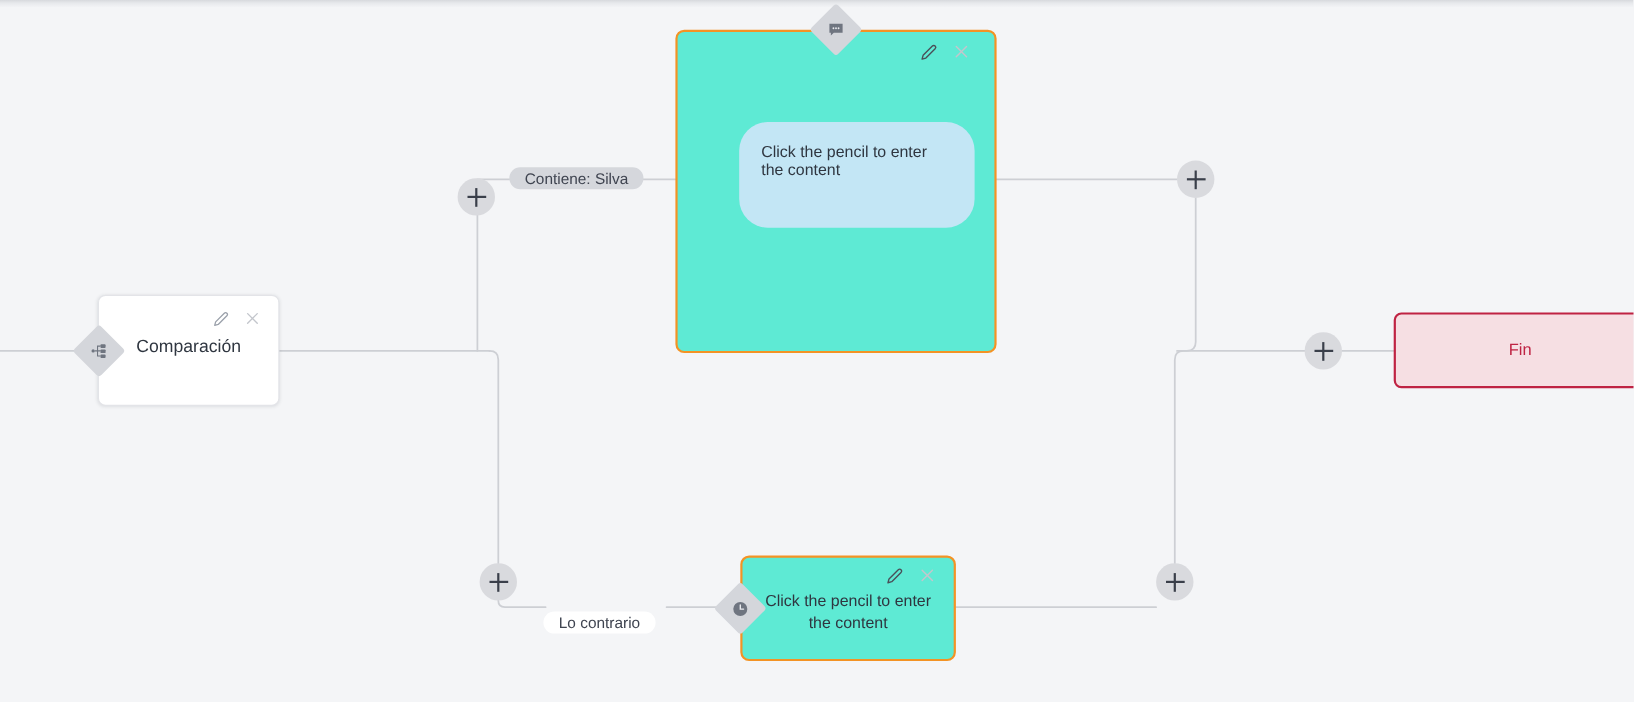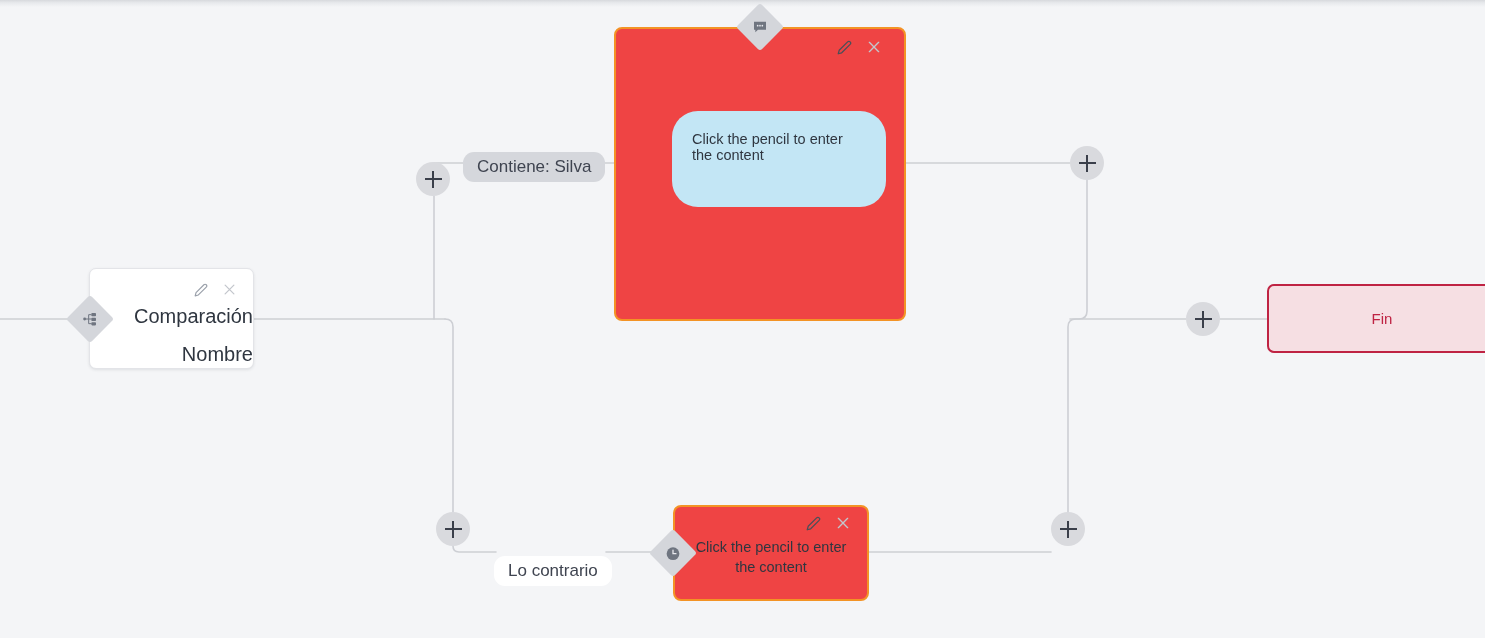--- a/index.html
+++ b/index.html
@@ -35,37 +35,37 @@
   #comparison-node {
     left: 89px; top: 268px; width: 165px; height: 101px;
     background: #ffffff;
     border: 1px solid #e3e4e8;
     border-radius: 7px;
     box-shadow: 0 1px 3px rgba(30,35,50,.10);
   }
   #comparison-node .node-actions { right: 16px; top: 13px; }
   .cmp-lines {
     position: absolute; left: 0; top: 28px; width: 100%;
-    text-align: right; color: #2f3640; font-size: 20px; line-height: 38px;
+    text-align: center; color: #2f3640; font-size: 16px; line-height: 38px;
   }
 
   
   .diamond {
     position: absolute;
     width: 34px; height: 34px;
     background: #d4d6db;
     transform: rotate(45deg);
     border-radius: 3px;
     display: flex; align-items: center; justify-content: center;
   }
   .diamond > .dg { transform: rotate(-45deg); line-height: 0; }
 
   
   .orange-node {
-    background: #ef4444;
+    background: #5eead4;
     border: 2px solid #f39325;
     border-radius: 8px;
   }
   #message-node-1 { left: 614px; top: 27px; width: 292px; height: 294px; }
   #message-node-1 .node-actions { right: 22px; top: 10px; }
   .bubble {
     position: absolute;
     left: 56px; top: 82px; width: 214px; height: 96px;
     background: #c3e6f5;
     border-radius: 26px;
@@ -112,24 +112,24 @@
     content: ""; position: absolute; background: #3a3f4a;
   }
   .plus-btn::before { width: 17px; height: 2.2px; }
   .plus-btn::after  { width: 2.2px; height: 17px; }
 
   
   .edge-label {
     position: absolute;
     display: flex; align-items: center; justify-content: center;
     border-radius: 11px;
-    font-size: 17px; color: #3f4450;
+    font-size: 14px; color: #3f4450;
     white-space: nowrap;
     padding: 0 14px;
-    height: 30px;
+    height: 20px;
   }
   .edge-label.gray  { background: #d5d7dc; }
   .edge-label.white { background: #ffffff; }
 </style>
 </head>
 <body>
 
 <div id="canvas">
 
   <div id="top-shadow"></div>
@@ -173,21 +173,20 @@
         </svg>
       </span>
       <span class="icon-close">
         <svg width="15" height="15" viewBox="0 0 24 24" fill="none" stroke="#c3c6cc" stroke-width="2" stroke-linecap="round">
           <path d="M5 5 L19 19 M19 5 L5 19"></path>
         </svg>
       </span>
     </div>
     <div class="cmp-lines">
       <div>Comparación</div>
-      <div>Nombre</div>
     </div>
   </div>
 
   <div class="diamond" style="left:73px; top:302px;">
     <span class="dg">
       <svg width="16" height="16" viewBox="0 0 24 24" fill="#6f7580">
         <circle cx="4" cy="12" r="2.2"></circle>
         <rect x="14" y="3" width="7" height="5" rx="1.2"></rect>
         <rect x="14" y="10" width="7" height="5" rx="1.2"></rect>
         <rect x="14" y="17" width="7" height="4.6" rx="1.2"></rect>

